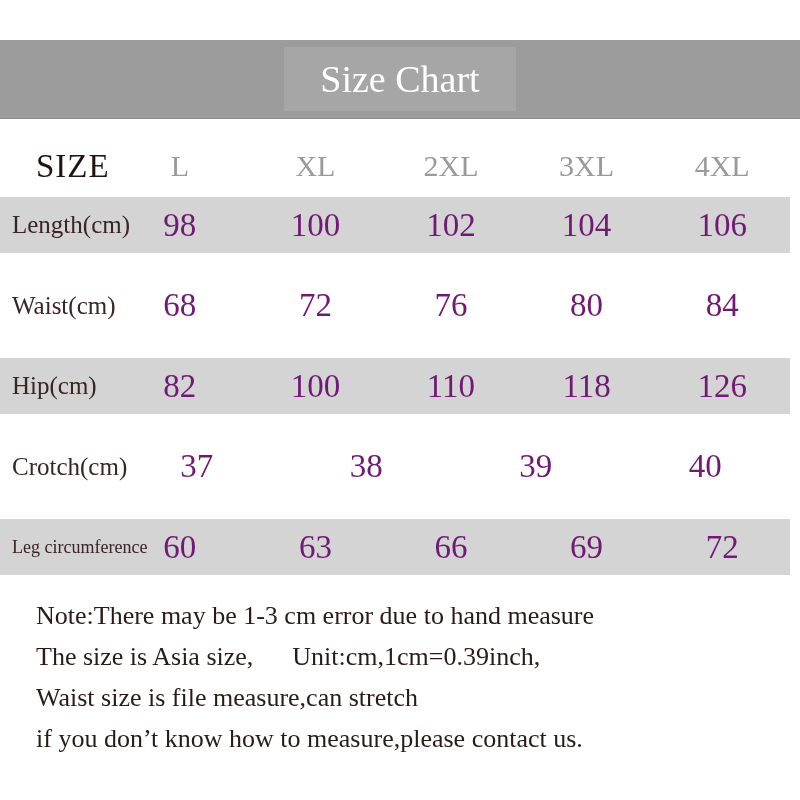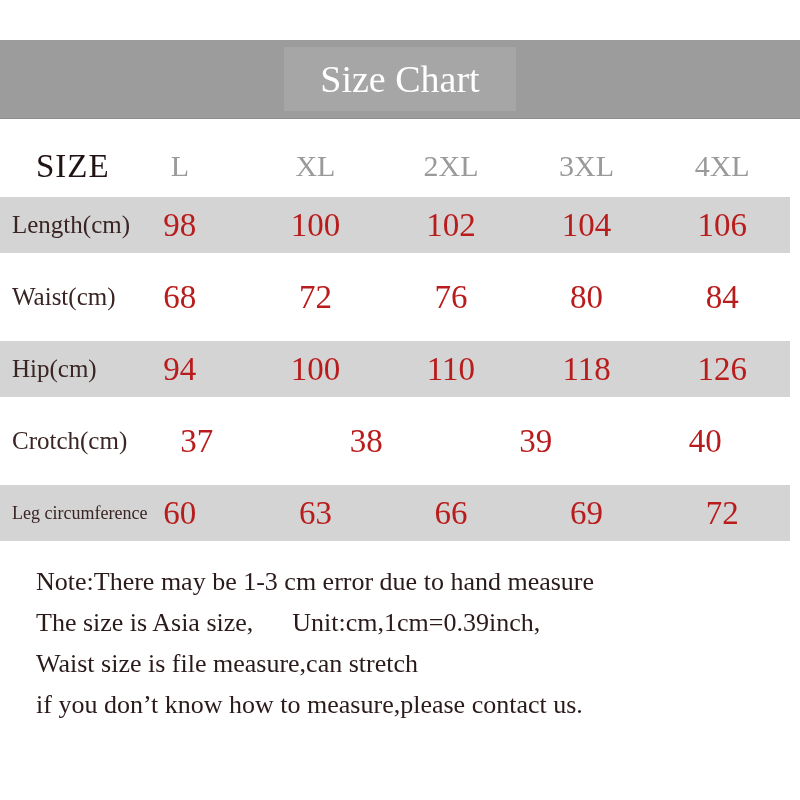--- a/index.html
+++ b/index.html
@@ -23,40 +23,40 @@
     background:#a6a6a6;
     display:flex;align-items:center;justify-content:center;
     color:#ffffff;
     font-size:38px;
   }
   
   .size-table{margin-top:16px;}
   .trow{display:flex;align-items:center;margin-right:10px;}
   .trow.head{height:62px;}
   .trow.shaded{height:56px;background:#d4d4d4;}
-  .trow.plain{height:88px;background:#ffffff;}
+  .trow.plain{height:105px;background:#ffffff;}
   .cell{box-sizing:border-box;}
   .cell.lab{
     width:112px;
     padding-left:12px;
     white-space:nowrap;
     color:#3a2424;
     font-size:25px;
   }
   .cell.lab.small{font-size:18px;}
   .trow.head .cell.lab{
     padding-left:36px;
     color:#201313;
     font-size:33px;
     letter-spacing:1px;
   }
   .cell.val{
     flex:1;
     text-align:center;
-    color:#b91c1c;
+    color:#701a75;
     font-size:33px;
   }
   .trow.head .cell.val{
     color:#9a9a9a;
     font-size:30px;
   }
   
   .notes{
     margin-top:20px;
     padding-left:36px;
@@ -99,21 +99,21 @@
       <div class="cell lab">Waist(cm)</div>
       <div class="cell val">68</div>
       <div class="cell val">72</div>
       <div class="cell val">76</div>
       <div class="cell val">80</div>
       <div class="cell val">84</div>
     </div>
 
     <div class="trow shaded">
       <div class="cell lab">Hip(cm)</div>
-      <div class="cell val">94</div>
+      <div class="cell val">82</div>
       <div class="cell val">100</div>
       <div class="cell val">110</div>
       <div class="cell val">118</div>
       <div class="cell val">126</div>
     </div>
 
     <div class="trow plain">
       <div class="cell lab">Crotch(cm)</div>
       <div class="cell val">37</div>
       <div class="cell val">38</div>

